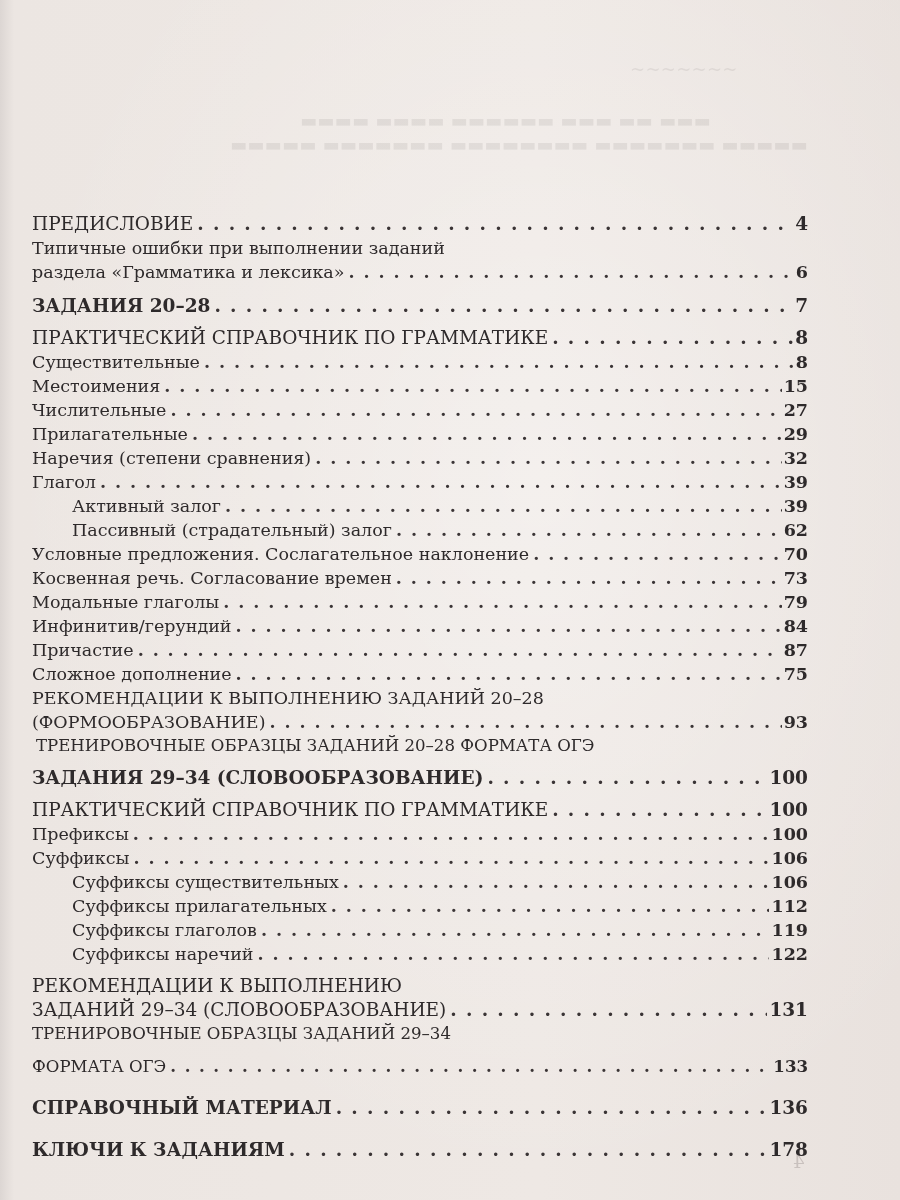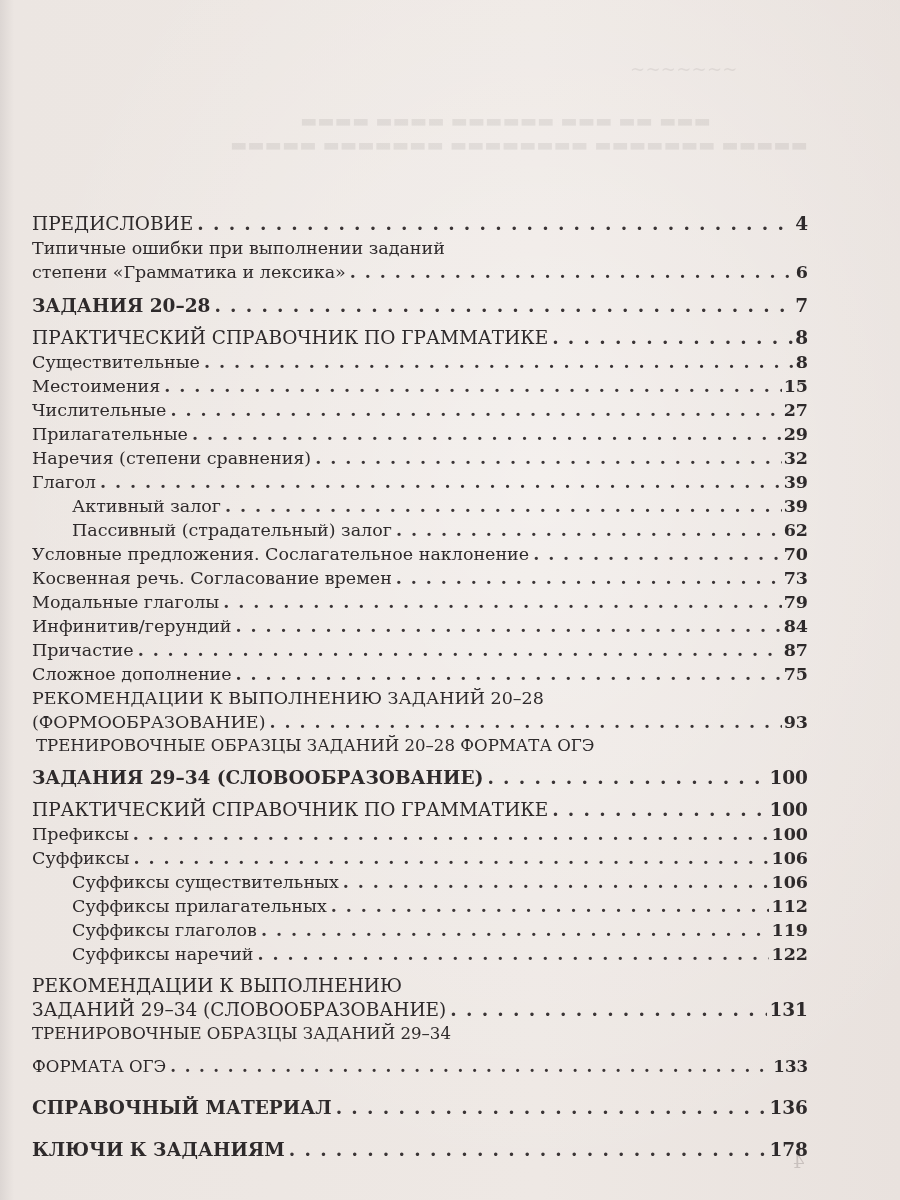--- a/index.html
+++ b/index.html
@@ -110,21 +110,21 @@
       <span class="label">ПРЕДИСЛОВИЕ</span>
       <span class="leader"></span>
       <span class="page-num">4</span>
     </div>
 
     <div class="row">
       <span class="label">Типичные ошибки при выполнении заданий</span>
     </div>
 
     <div class="row">
-      <span class="label">степени «Грамматика и лексика»</span>
+      <span class="label">раздела «Грамматика и лексика»</span>
       <span class="leader"></span>
       <span class="page-num">6</span>
     </div>
     <div class="gap-m"></div>
 
     <div class="row bold big">
       <span class="label">ЗАДАНИЯ 20–28</span>
       <span class="leader"></span>
       <span class="page-num">7</span>
     </div>

